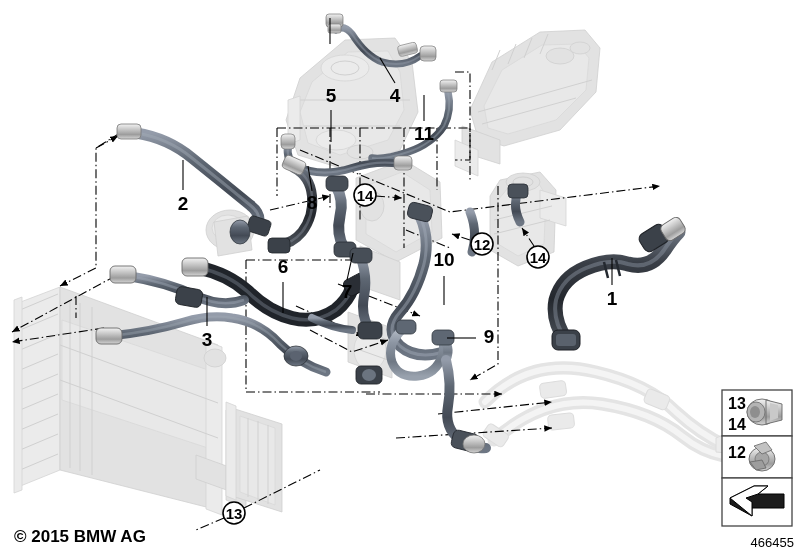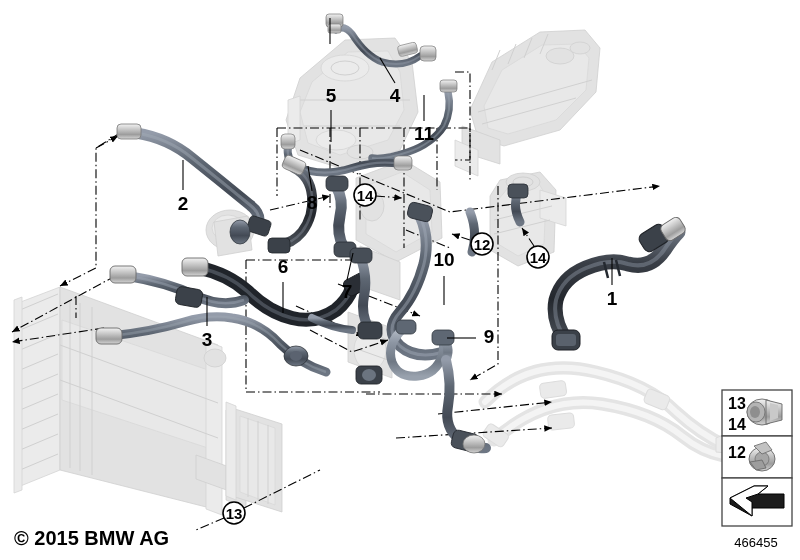--- a/index.html
+++ b/index.html
@@ -46,31 +46,31 @@
     font-size: 16px;
     fill: #000000;
     dominant-baseline: central;
   }
   .copyright-text {
     position: absolute;
     left: 14px;
     top: 527px;
     font-family: "Liberation Sans", sans-serif;
     font-weight: bold;
-    font-size: 20px;
+    font-size: 17px;
     color: #000000;
     letter-spacing: 0px;
     white-space: nowrap;
   }
   .part-number-text {
     position: absolute;
     left: 718px;
     top: 535px;
     width: 76px;
-    text-align: center;
+    text-align: right;
     font-family: "Liberation Sans", sans-serif;
     font-size: 13px;
     color: #000000;
   }
   .leader {
     stroke: #000000;
     stroke-width: 1.1;
     fill: none;
   }
   .leader-dashdot {

